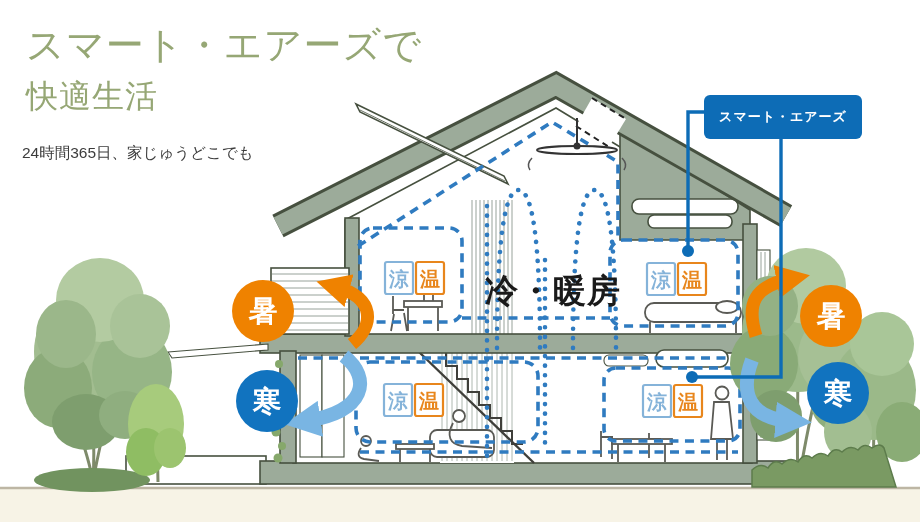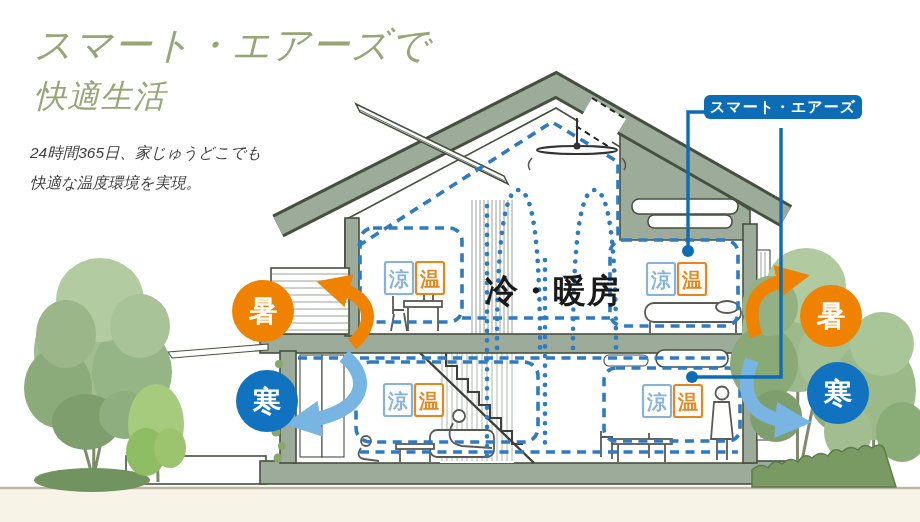--- a/index.html
+++ b/index.html
@@ -1,28 +1,28 @@
 <!DOCTYPE html>
 <html style="--title-green: #96a775; --text-dark: #3c3c3c; --accent-blue: #0d6cb6; --dash-blue: #2f7bc0; --arrow-blue: #79b5e3; --hot-orange: #ef8200; --cold-blue: #1173bf; --cool-label: #85b3d9; --warm-label: #e8861c; --house-sage: #9cab9a; --outline-dark: #46503f; --ground-cream: #f7f3e6; --ink-black: #1a1a1a;"><head>
 <meta charset="utf-8">
 <style>
   html,body{margin:0;padding:0;background:#fff;}
   #stage{position:relative;width:920px;height:522px;overflow:hidden;background:#fff;
          font-family:"Liberation Sans",sans-serif;}
   #stage svg{position:absolute;left:0;top:0;z-index:1;}
-  .header{position:absolute;left:30px;top:14px;z-index:3;font-style:italic;}
+  .header{position:absolute;left:22px;top:14px;z-index:3;}
   .title-line{font-size:38px;font-weight:500;color:var(--title-green);letter-spacing:1px;line-height:1.0;}
   .title-line.l1{margin:12px 0 0 4px;}
   .title-line.l2{margin:16px 0 0 4px;font-size:32px;}
   .desc{margin:26px 0 0 0;}
   .desc span{display:block;font-size:15.5px;line-height:30px;color:var(--text-dark);font-weight:500;}
-  .callout{position:absolute;left:704px;top:95px;width:158px;height:24px;z-index:4;
+  .callout{position:absolute;left:704px;top:95px;width:158px;height:44px;z-index:4;
            background:var(--accent-blue);color:#fff;border-radius:6px;
            display:flex;align-items:center;justify-content:center;
-           font-size:15px;font-weight:700;letter-spacing:1px;}
+           font-size:13px;font-weight:700;letter-spacing:1px;}
   
   .c-sage{fill:var(--house-sage);stroke:var(--outline-dark);stroke-width:1.6;}
   .c-white{fill:#fff;stroke:var(--outline-dark);stroke-width:1.6;}
   .thin{stroke-width:1.1;}
   .roof-out{fill:none;stroke:var(--outline-dark);stroke-width:25;}
   .roof-in{fill:none;stroke:var(--house-sage);stroke-width:19;}
   .dash{fill:none;stroke:var(--dash-blue);stroke-width:3.6;stroke-dasharray:9 6.5;}
   .dots{fill:none;stroke:var(--dash-blue);stroke-width:4.6;stroke-linecap:round;stroke-dasharray:0.1 9.5;}
   .conn{fill:none;stroke:var(--accent-blue);stroke-width:3.4;}
   .conn-dot{fill:var(--accent-blue);}
@@ -282,19 +282,18 @@
     <path class="conn" d="M781,128 V377 H697"></path>
     <circle class="conn-dot" cx="692" cy="377" r="6"></circle>
   </g>
 </svg>
 
 <div class="header">
   <div class="title-line l1">スマート・エアーズで</div>
   <div class="title-line l2">快適生活</div>
   <div class="desc">
     <span>24時間365日、家じゅうどこでも</span>
-    <span>快適な温度環境を実現。</span>
   </div>
 </div>
 
 <div class="callout">スマート・エアーズ</div>
 
 </div>
 
 </body></html>

